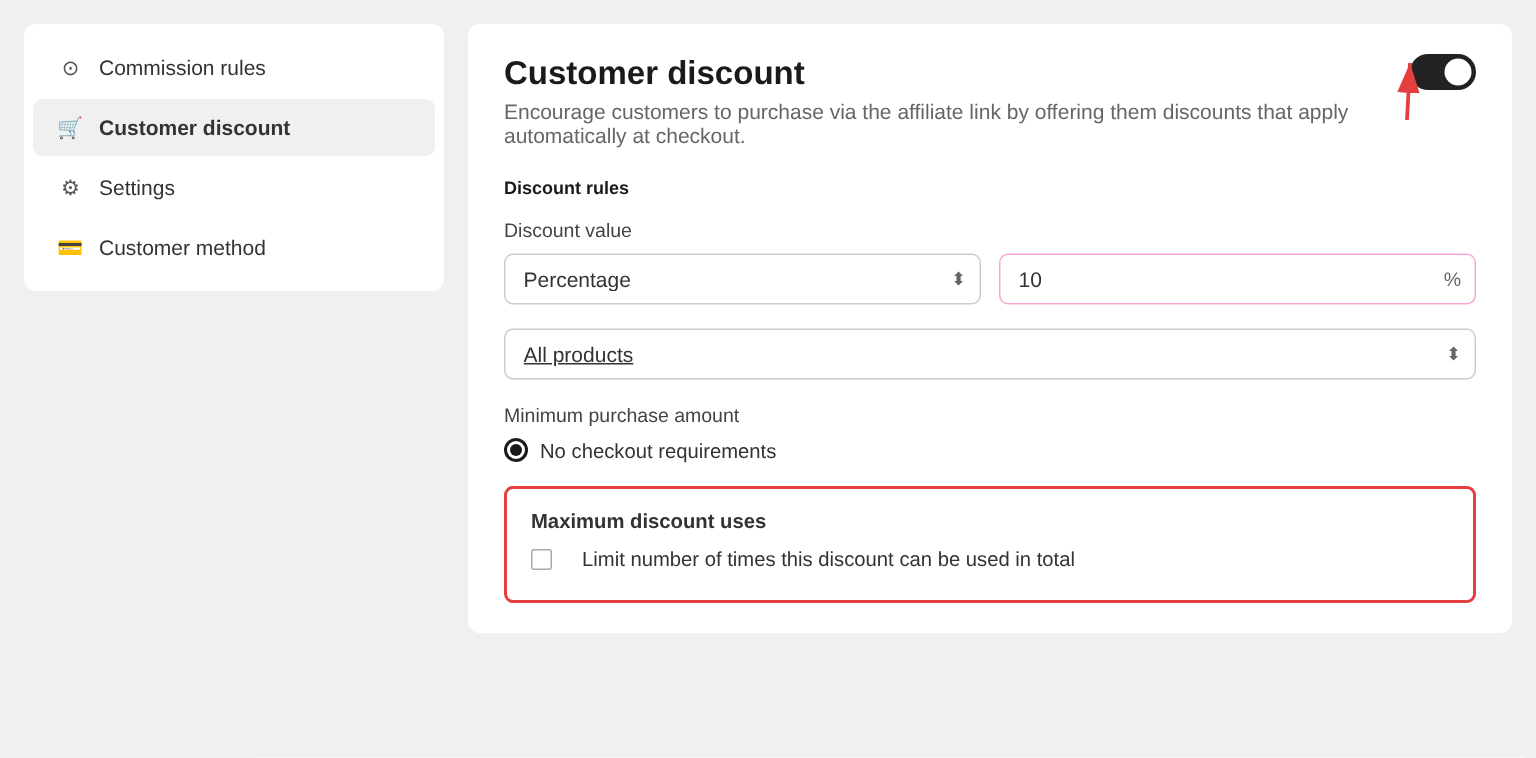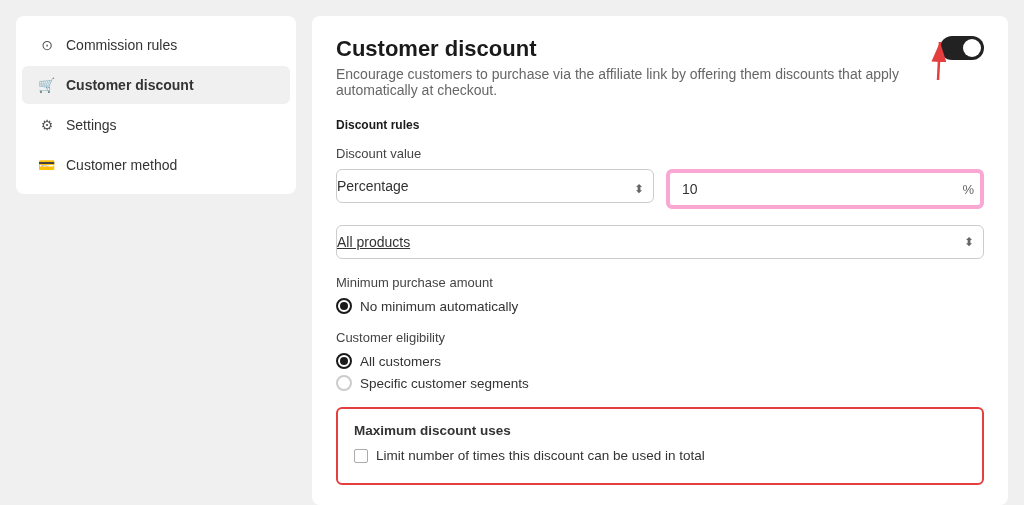--- a/index.html
+++ b/index.html
@@ -118,21 +118,21 @@
       display: flex;
       gap: 12px;
       margin-bottom: 16px;
     }
     .select-wrapper {
       flex: 1;
       position: relative;
     }
     select {
       width: 100%;
-      padding: 8px 32px 8px 0;
+      padding: 8px 32px 8px 12px;
       border: 1px solid #ccc;
       border-radius: 6px;
       font-size: 14px;
       background: #fff;
       appearance: none;
       cursor: pointer;
       color: #333;
     }
     .select-arrow {
       position: absolute;
@@ -143,21 +143,21 @@
       color: #666;
       font-size: 12px;
     }
     .percent-input-wrapper {
       flex: 1;
       position: relative;
     }
     .percent-input-wrapper input {
       width: 100%;
       padding: 8px 28px 8px 12px;
-      border: 4px solid #f9a8d4;
+      border: 1px solid #f9a8d4;
       border-radius: 6px;
       font-size: 14px;
       color: #333;
     }
     .percent-symbol {
       position: absolute;
       right: 10px;
       top: 50%;
       transform: translateY(-50%);
       color: #666;
@@ -218,21 +218,21 @@
     }
     .max-discount-title {
       font-size: 13.5px;
       font-weight: 600;
       color: #333;
       margin-bottom: 10px;
     }
     .checkbox-option {
       display: flex;
       align-items: center;
-      gap: 8px;
+      gap: 20px;
       margin-bottom: 6px;
       font-size: 13.5px;
       color: #333;
       cursor: pointer;
     }
     .checkbox-box {
       width: 14px;
       height: 14px;
       border: 1px solid #aaa;
       border-radius: 2px;
@@ -315,35 +315,24 @@
         <option>Specific products</option>
         <option>Specific collections</option>
       </select>
       <span class="select-arrow">⬍</span>
     </div>
 
     <div class="radio-group">
       <div class="field-label">Minimum purchase amount</div>
       <div class="radio-option">
         <div class="radio-circle selected"></div>
-        <span>No minimum automatically</span>
-      </div>
-    </div>
-
-    <div class="radio-group">
-      <div class="field-label">Customer eligibility</div>
-      <div class="radio-option">
-        <div class="radio-circle selected"></div>
-        <span>All customers</span>
-      </div>
-      <div class="radio-option">
-        <div class="radio-circle"></div>
-        <span>Specific customer segments</span>
-      </div>
-    </div>
+        <span>No checkout requirements</span>
+      </div>
+    </div>
+
 
     <div class="max-discount-box">
       <div class="max-discount-title">Maximum discount uses</div>
       <div class="checkbox-option">
         <div class="checkbox-box"></div>
         <span>Limit number of times this discount can be used in total</span>
       </div>
 
     </div>
   </div>

